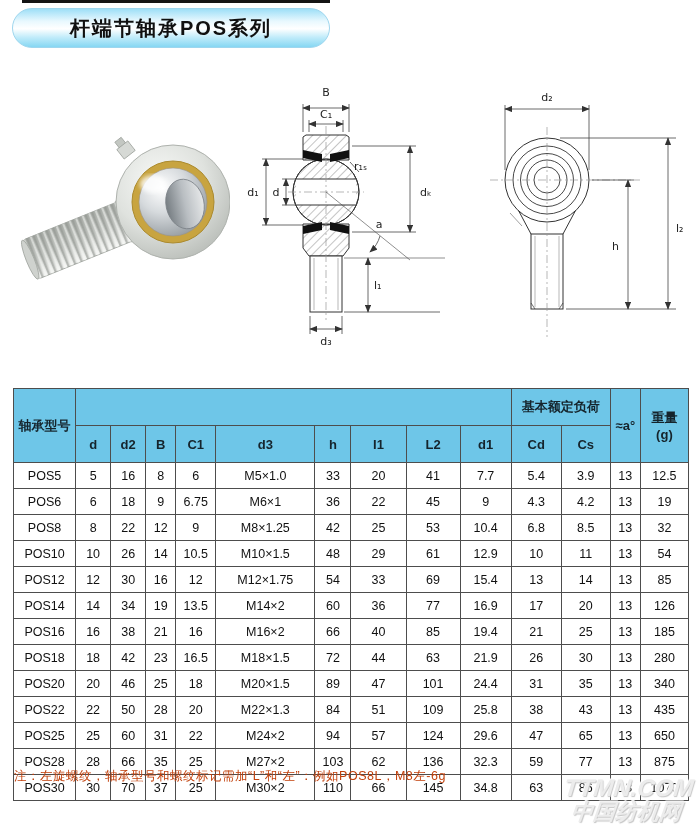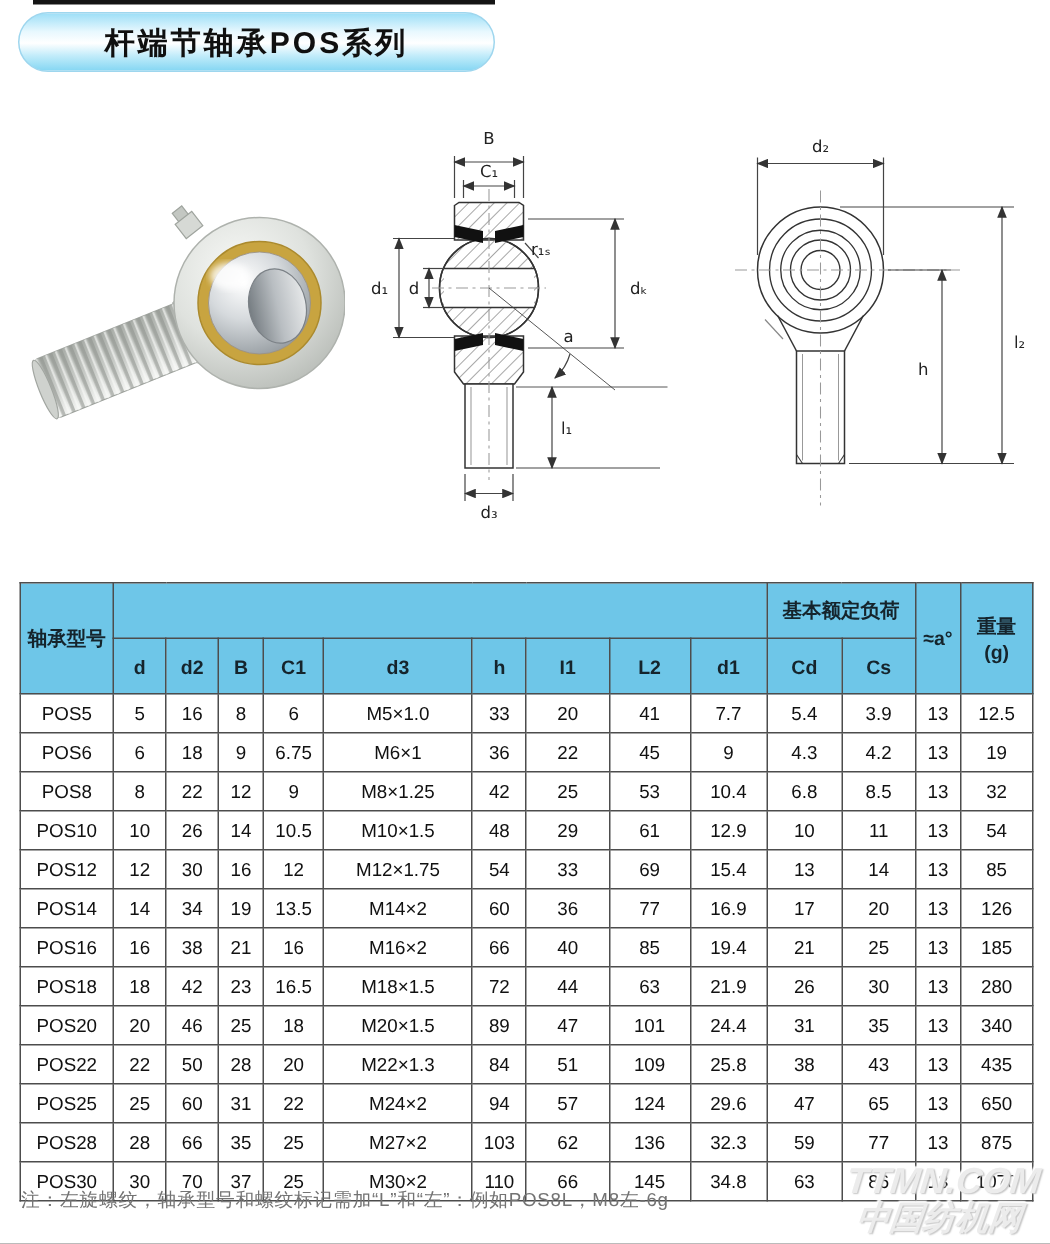--- a/index.html
+++ b/index.html
@@ -11,21 +11,21 @@
         background:linear-gradient(180deg,#9edff7 0%,#e8f8fe 32%,#ffffff 52%,#c2ecfa 74%,#86d7f3 100%);
         display:flex;align-items:center;justify-content:center;
         font-size:20px;font-weight:bold;color:#101010;letter-spacing:2px;}
   .fig{position:absolute;}
   svg text{font-family:"DejaVu Sans",sans-serif;font-size:11px;fill:#222;}
   table.spec{position:absolute;left:13px;top:388px;width:676px;border-collapse:collapse;table-layout:fixed;}
   table.spec th,table.spec td{border:1px solid #4d4d4d;text-align:center;vertical-align:middle;padding:0;}
   table.spec th{background:#6ec6e8;color:#15242c;font-size:13px;font-weight:bold;height:36px;}
   table.spec thead tr.h2 th{font-weight:bold;}
   table.spec td{background:#ffffff;color:#111;font-size:12.5px;height:25px;font-weight:normal;}
-  .note{position:absolute;left:14px;top:792px;font-size:12.5px;color:#737373;letter-spacing:0.5px;}
+  .note{position:absolute;left:14px;top:768px;font-size:12.5px;color:#c2410c;letter-spacing:0.5px;}
   .watermark{position:absolute;right:8px;bottom:6px;text-align:center;font-style:italic;font-weight:900;
         color:#ececec;line-height:1.05;transform:skewX(-6deg);
         text-shadow:1px 1px 1px #c6c6c6,-1px -1px 1px #ffffff;pointer-events:none;}
   .watermark .w1{font-size:24px;}
   .watermark .w2{font-size:22px;}
 </style>
 </head>
 <body>
 
 <div class="page">

